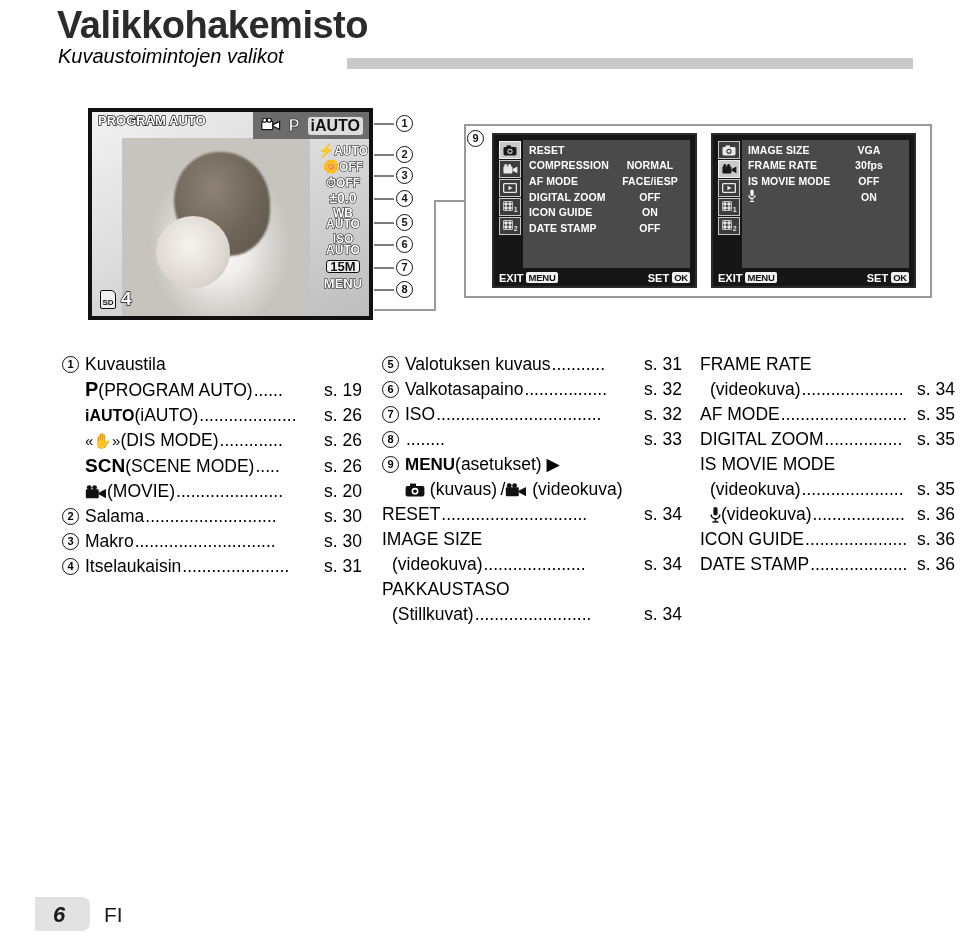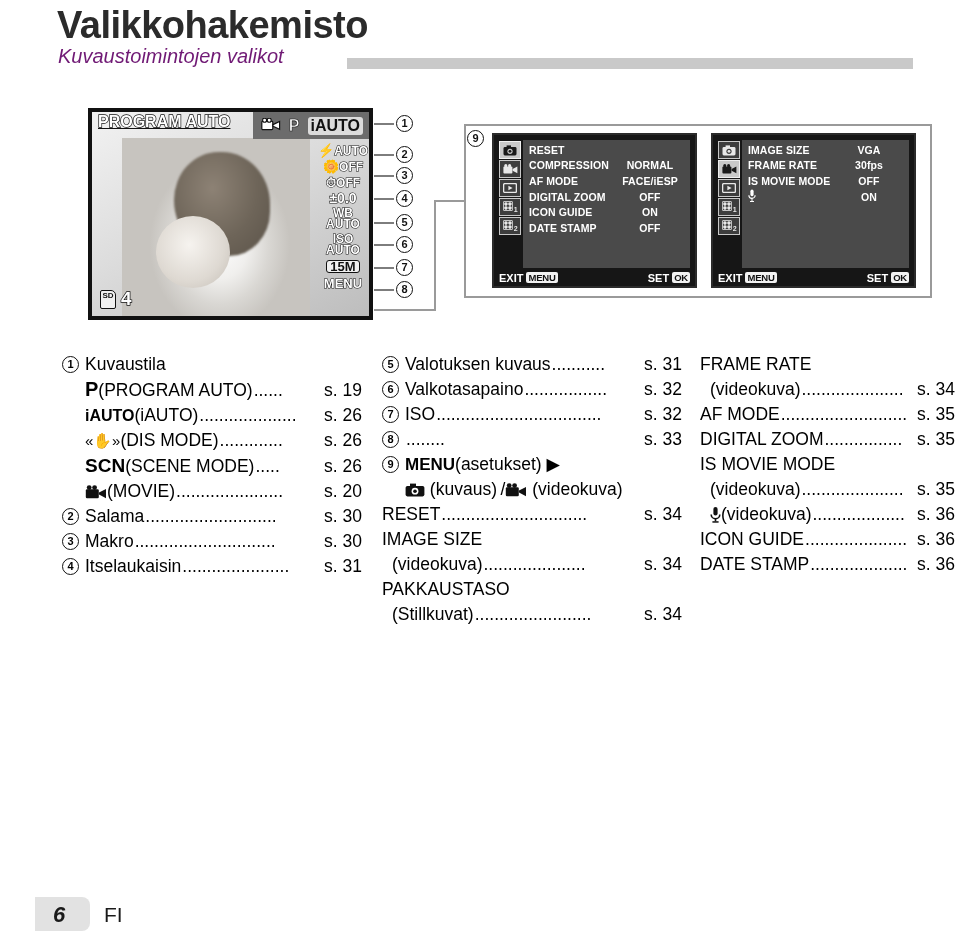--- a/index.html
+++ b/index.html
@@ -14,43 +14,42 @@
   .page { position: relative; width: 960px; height: 948px; }
 
   
   .hdr-title {
     position: absolute; left: 57px; top: 4px;
     font-size: 38px; font-weight: bold; letter-spacing: -0.5px;
     color: #2b2b2b;
   }
   .hdr-sub {
     position: absolute; left: 58px; top: 45px;
-    font-size: 20px; font-style: italic; color: #701a75;
+    font-size: 20px; font-style: italic; color: #000000;
   }
   .hdr-rule {
     position: absolute; left: 347px; top: 58px;
     width: 566px; height: 11px; background: #c9c9c9;
   }
 
   
   .lcd {
     position: absolute; left: 88px; top: 108px;
     width: 285px; height: 212px;
     border: 4px solid #111;
     background: linear-gradient(150deg,#f2f2f2 0%, #dcdcdc 45%, #bdbdbd 100%);
     overflow: hidden;
   }
   .lcd-title {
     position: absolute; left: 6px; top: 1px;
-    font-size: 16px; font-weight: bold; letter-spacing: 0px;
+    font-size: 13px; font-weight: bold; letter-spacing: 0px;
     color: #fff;
     -webkit-text-stroke: 1.4px #111;
     paint-order: stroke fill;
     font-family: "Liberation Sans", sans-serif;
-    text-decoration: underline;
   }
   .lcd-modebar {
     position: absolute; right: 0; top: 0; height: 27px;
     background: #6c6c6c;
     display: flex; align-items: center; gap: 8px;
     padding: 0 6px 0 8px;
   }
   .lcd-modebar .mb {
     color: #fff; font-weight: bold; font-size: 16px;
     -webkit-text-stroke: 0.6px #111;
@@ -96,21 +95,21 @@
   }
   .lcd-sd {
     position: absolute; left: 8px; bottom: 6px;
     display: flex; align-items: center; gap: 5px;
   }
   .sd-chip {
     width: 16px; height: 19px; border: 1.6px solid #111; background:#f0f0f0;
     border-radius: 2px 5px 2px 2px;
     font-size: 8px; font-weight: bold; color:#111;
     display:flex; align-items:flex-end; justify-content:center; line-height:8px;
-    padding-bottom:8px;
+    padding-bottom:1px;
   }
   .sd-count { font-size: 19px; font-weight: bold; color:#fff;
     -webkit-text-stroke: 1.4px #111; paint-order: stroke fill; }
 
   
   .cnum {
     position: absolute;
     width: 17px; height: 17px; border-radius: 50%;
     border: 1.4px solid #111; background:#fff;
     font-size: 11px; font-weight: bold; color:#111;

